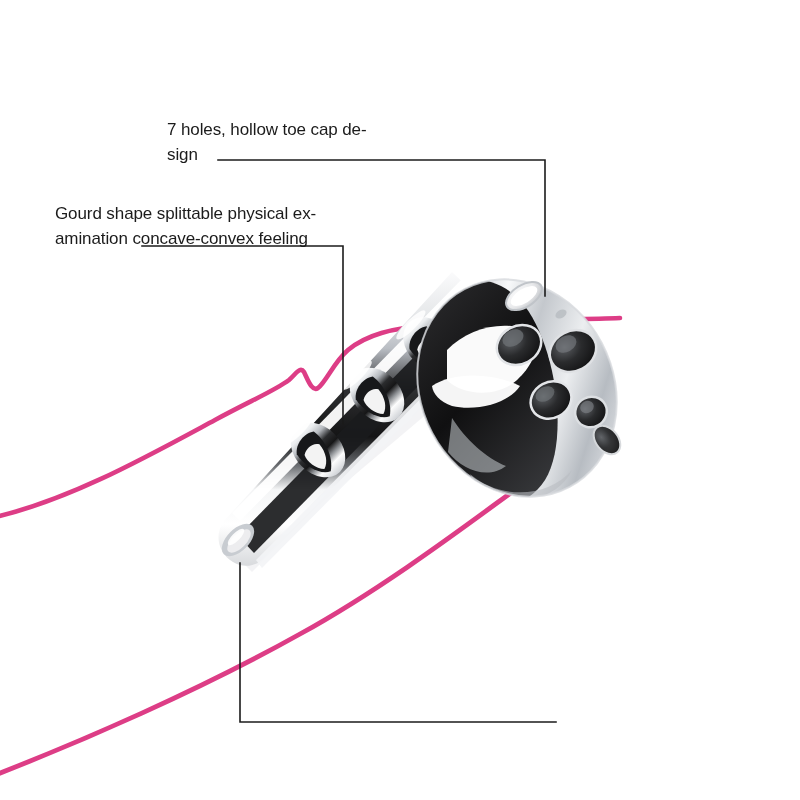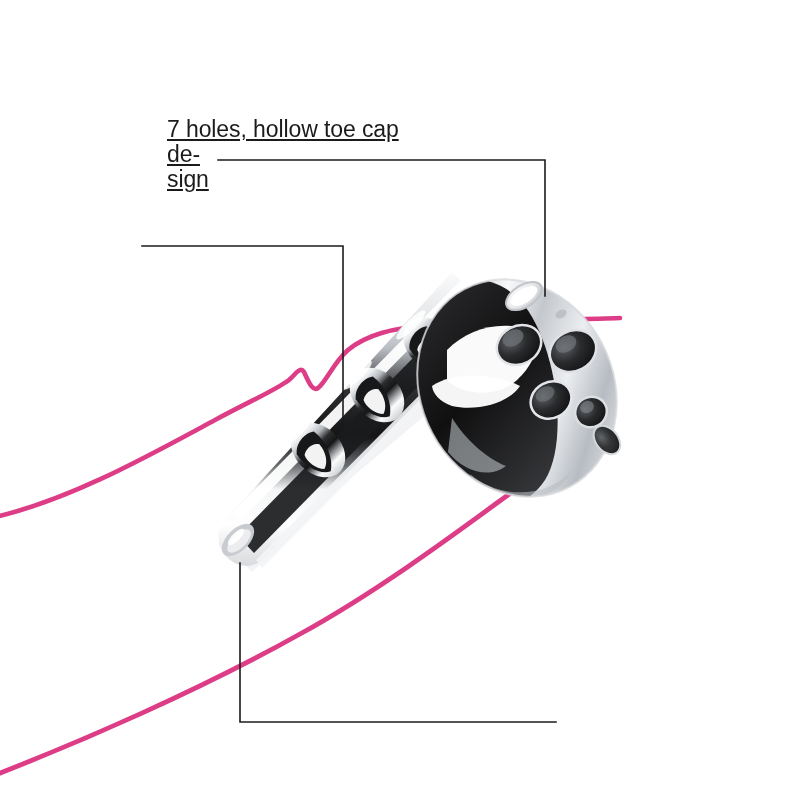--- a/index.html
+++ b/index.html
@@ -12,26 +12,25 @@
     width: 800px;
     height: 800px;
     background: #ffffff;
     overflow: hidden;
     font-family: "Liberation Sans", sans-serif;
     -webkit-font-smoothing: antialiased;
   }
   .callout-text {
     position: absolute;
     color: #1b1b1b;
-    font-size: 23px;
+    font-size: 17px;
     line-height: 25px;
     letter-spacing: -0.1px;
     white-space: pre-line;
     font-family: "Liberation Sans", sans-serif;
-    text-decoration: underline;
   }
   #label-toe-cap   { left: 167px; top: 117px;  width: 268px; }
   #label-gourd     { left: 55px;  top: 201px;  width: 320px; }
   #label-tube      { left: 492px; top: 686px;  width: 180px; }
 
   
   #leaders {
     position: absolute;
     left: 0; top: 0;
     width: 800px; height: 800px;
@@ -225,15 +224,17 @@
 
       <path d="M 142 246 L 343 246 L 343 424"></path>
 
       <path d="M 240 563 L 240 722 L 556 722"></path>
     </g>
   </svg>
 
   <div class="callout-text" id="label-toe-cap">7 holes, hollow toe cap de-
 sign</div>
 
+  <div class="callout-text" id="label-gourd">Gourd shape splittable physical ex-
+amination concave-convex feeling</div>
 
 
 </div>
 
 </body></html>

